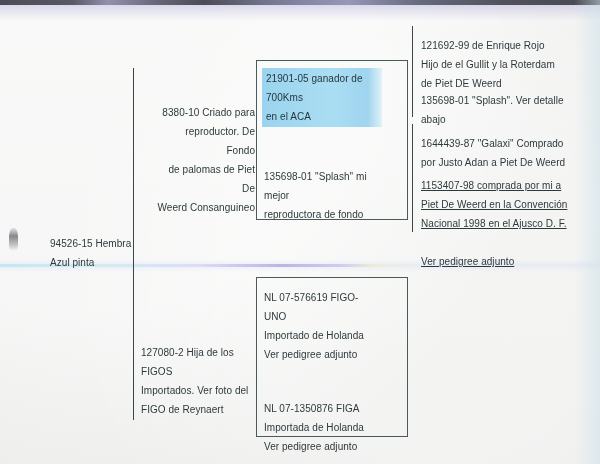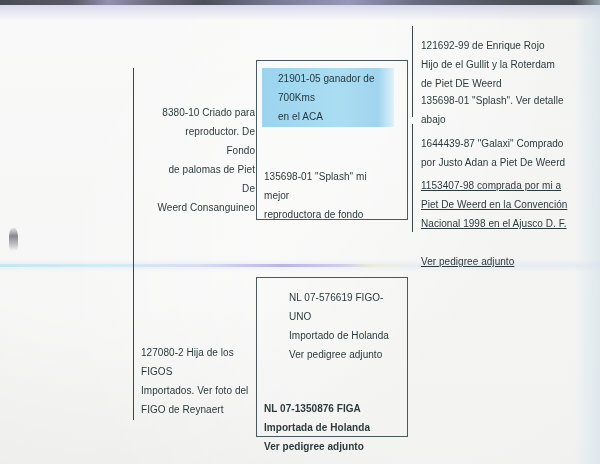--- a/index.html
+++ b/index.html
@@ -105,21 +105,21 @@
     font-size: 10px;
     line-height: 19px;
     letter-spacing: .05px;
     color: #2d3a3c;
     white-space: pre-line;
   }
   .node.hl {
     background: linear-gradient(90deg,
       rgba(150,210,238,.95) 0%, rgba(166,220,242,.95) 60%,
       rgba(150,208,238,.9) 88%, rgba(180,226,244,.35) 100%);
-    padding: 1px 10px 1px 16px;
+    padding: 1px 10px 1px 4px;
     color: #24383f;
   }
 </style>
 </head>
 <body>
 
 <div id="page">
 
   <div class="paper-grain"></div>
 
@@ -133,41 +133,43 @@
   <div class="bracket" style="left:133px; top:68px; width:54px; height:352px;"></div>
 
   <div class="box-frame" style="left:256px; top:60px; width:152px; height:160px;"></div>
 
   <div class="box-frame" style="left:256px; top:277px; width:152px; height:160px;"></div>
 
   <div class="bracket" style="left:412px; top:26px; width:44px; height:91px;"></div>
 
   <div class="bracket" style="left:412px; top:124px; width:44px; height:108px;"></div>
 
+  <div class="node" style="left:50px; top:234px; width:105px;">94526-15  Hembra
+Azul pinta</div>
 
   <div class="node" style="left:155px; top:103px; width:100px;text-align:right;">8380-10  Criado para
 reproductor. De Fondo
 de palomas de Piet De
 Weerd Consanguineo</div>
 
   <div class="node" style="left:141px; top:343px; width:112px;">127080-2 Hija de los FIGOS
 Importados. Ver foto  del
 FIGO de Reynaert</div>
 
   <div class="node hl" style="left:262px; top:68px; width:106px;">21901-05 ganador de 700Kms
 en el ACA</div>
 
   <div class="node" style="left:264px; top:167px; width:114px;">135698-01  "Splash" mi mejor
 reproductora de fondo</div>
 
-  <div class="node" style="left:264px; top:288px; width:112px;margin-left:25px;">NL  07-576619 FIGO-UNO
+  <div class="node" style="left:264px; top:288px; width:112px;">NL  07-576619 FIGO-UNO
 Importado de  Holanda
 Ver  pedigree adjunto</div>
 
-  <div class="node" style="left:264px; top:399px; width:112px;font-weight:bold;">NL 07-1350876 FIGA
+  <div class="node" style="left:264px; top:399px; width:112px;">NL 07-1350876 FIGA
 Importada de Holanda
 Ver  pedigree adjunto</div>
 
   <div class="node" style="left:421px; top:36px; width:150px;">121692-99 de Enrique Rojo
 Hijo de  el  Gullit y la Roterdam
 de Piet DE Weerd</div>
 
   <div class="node" style="left:421px; top:91px; width:150px;">135698-01 "Splash". Ver detalle
  abajo</div>
 

